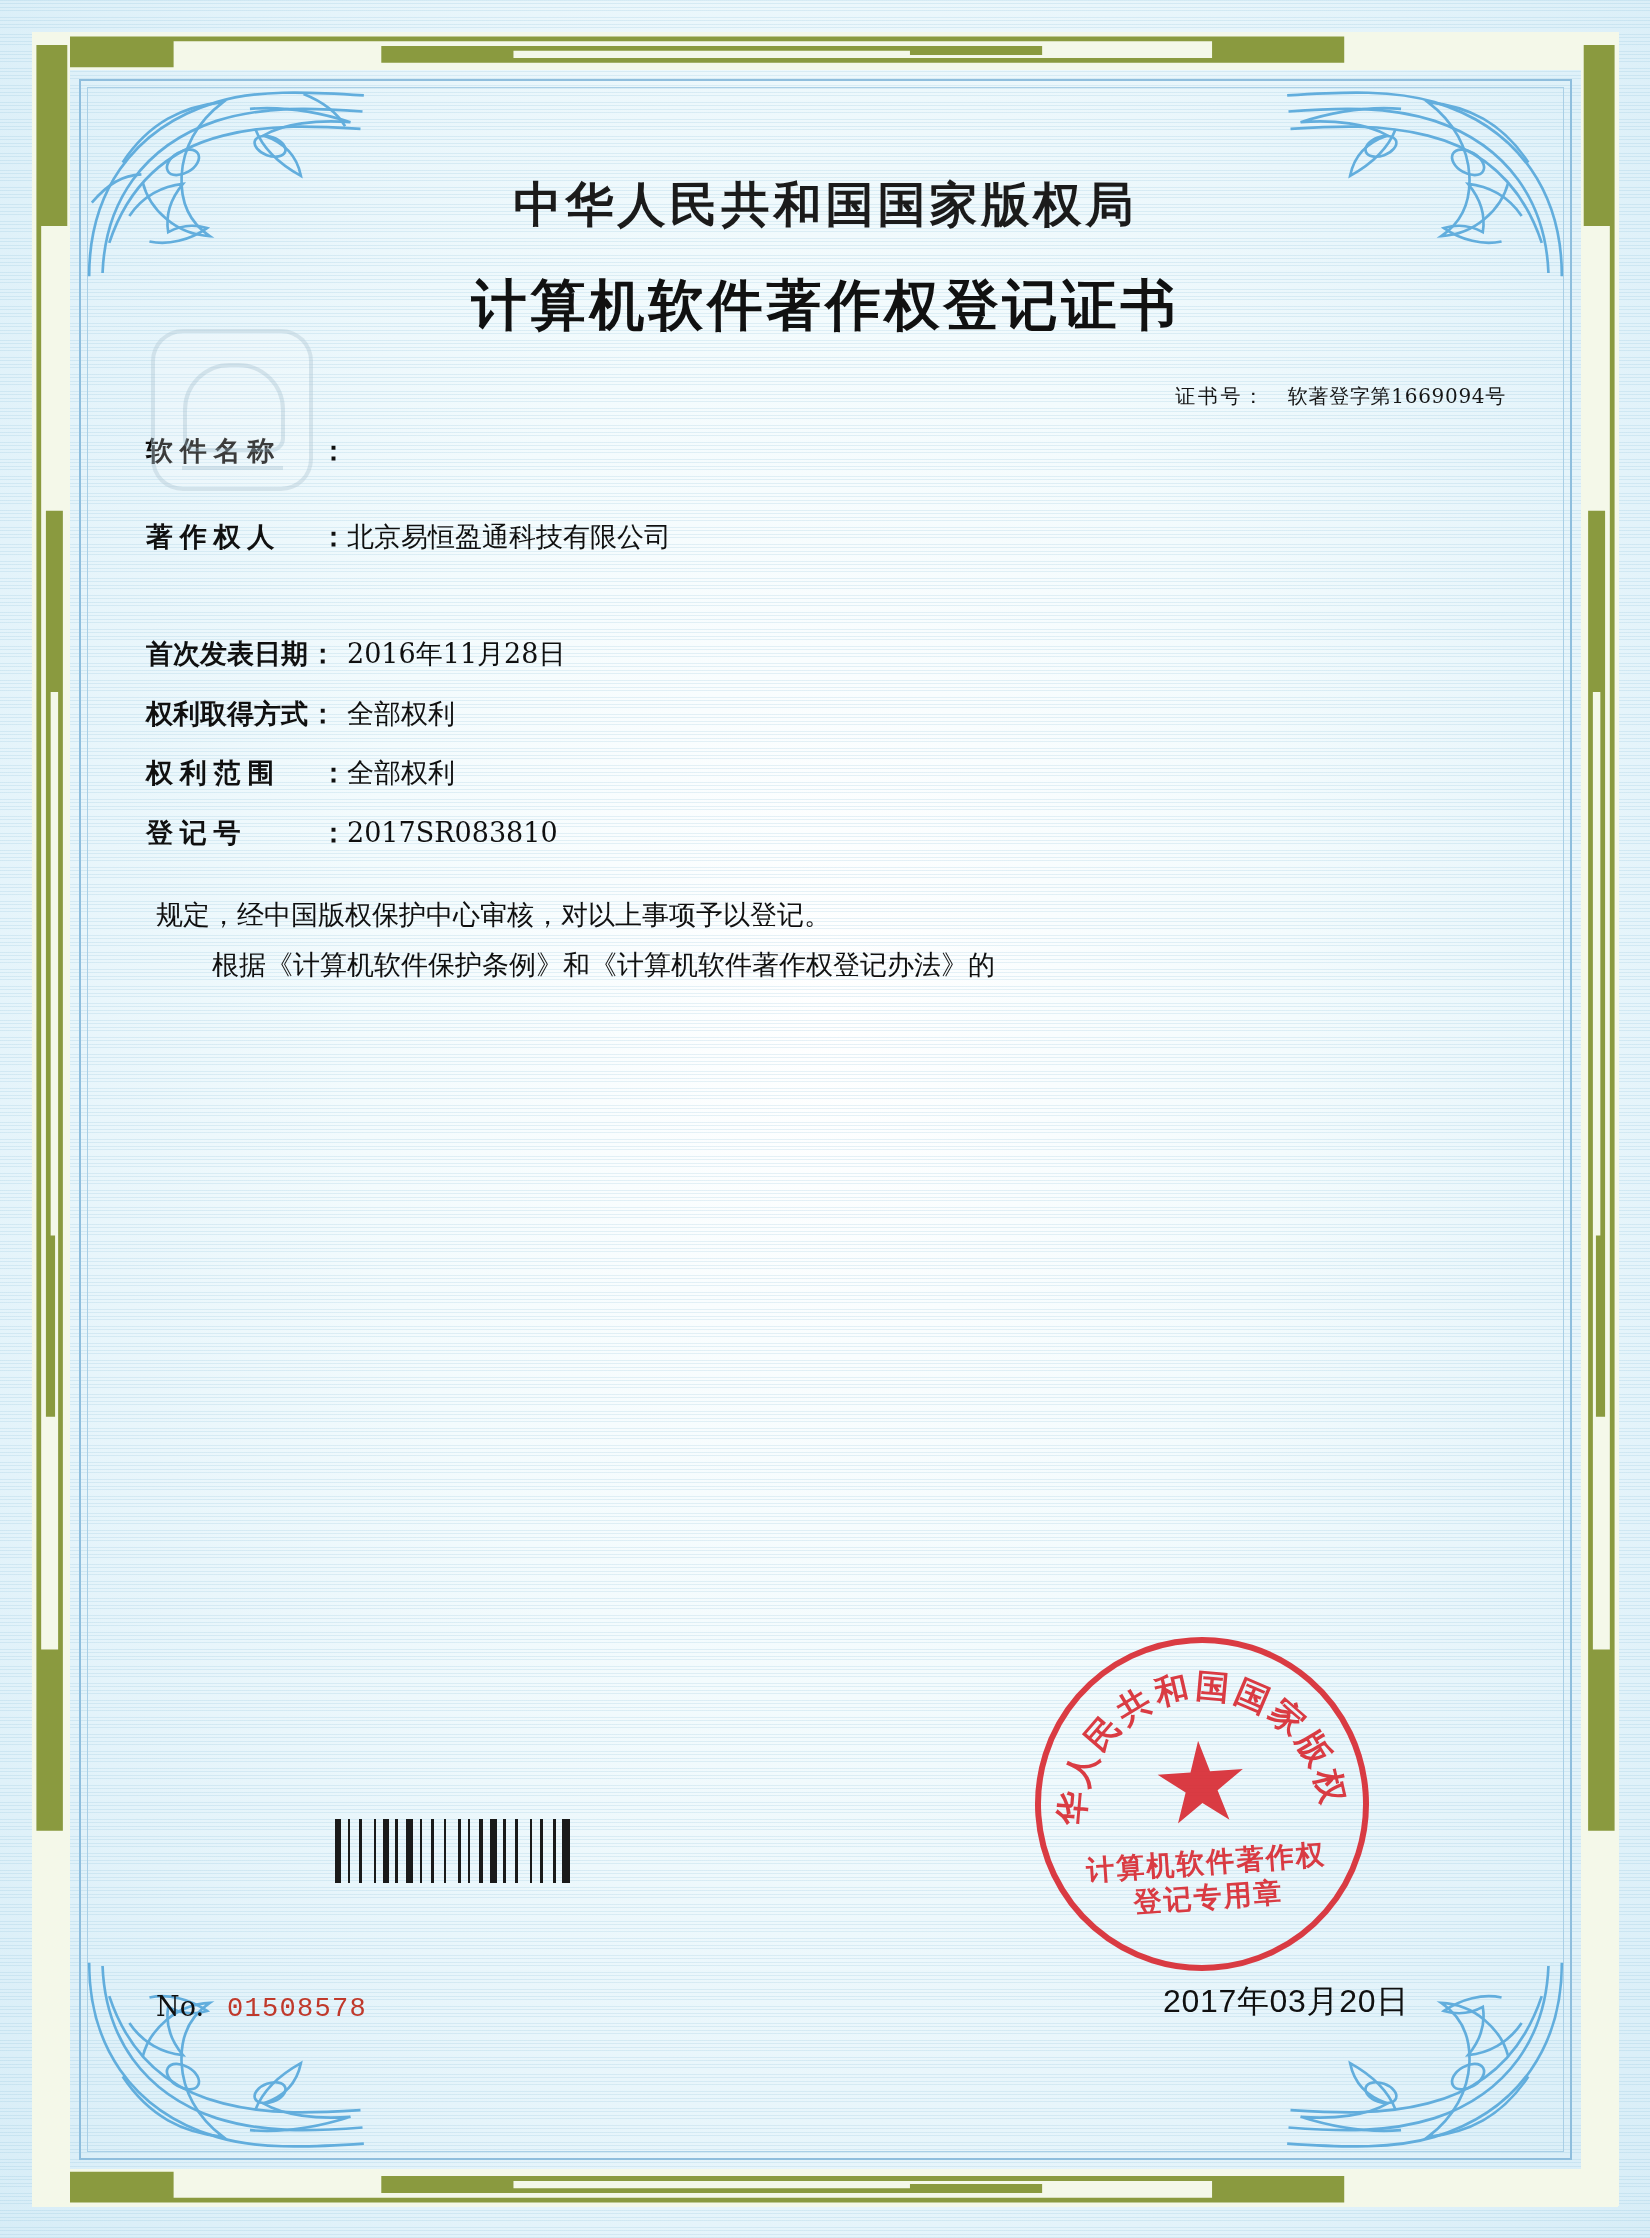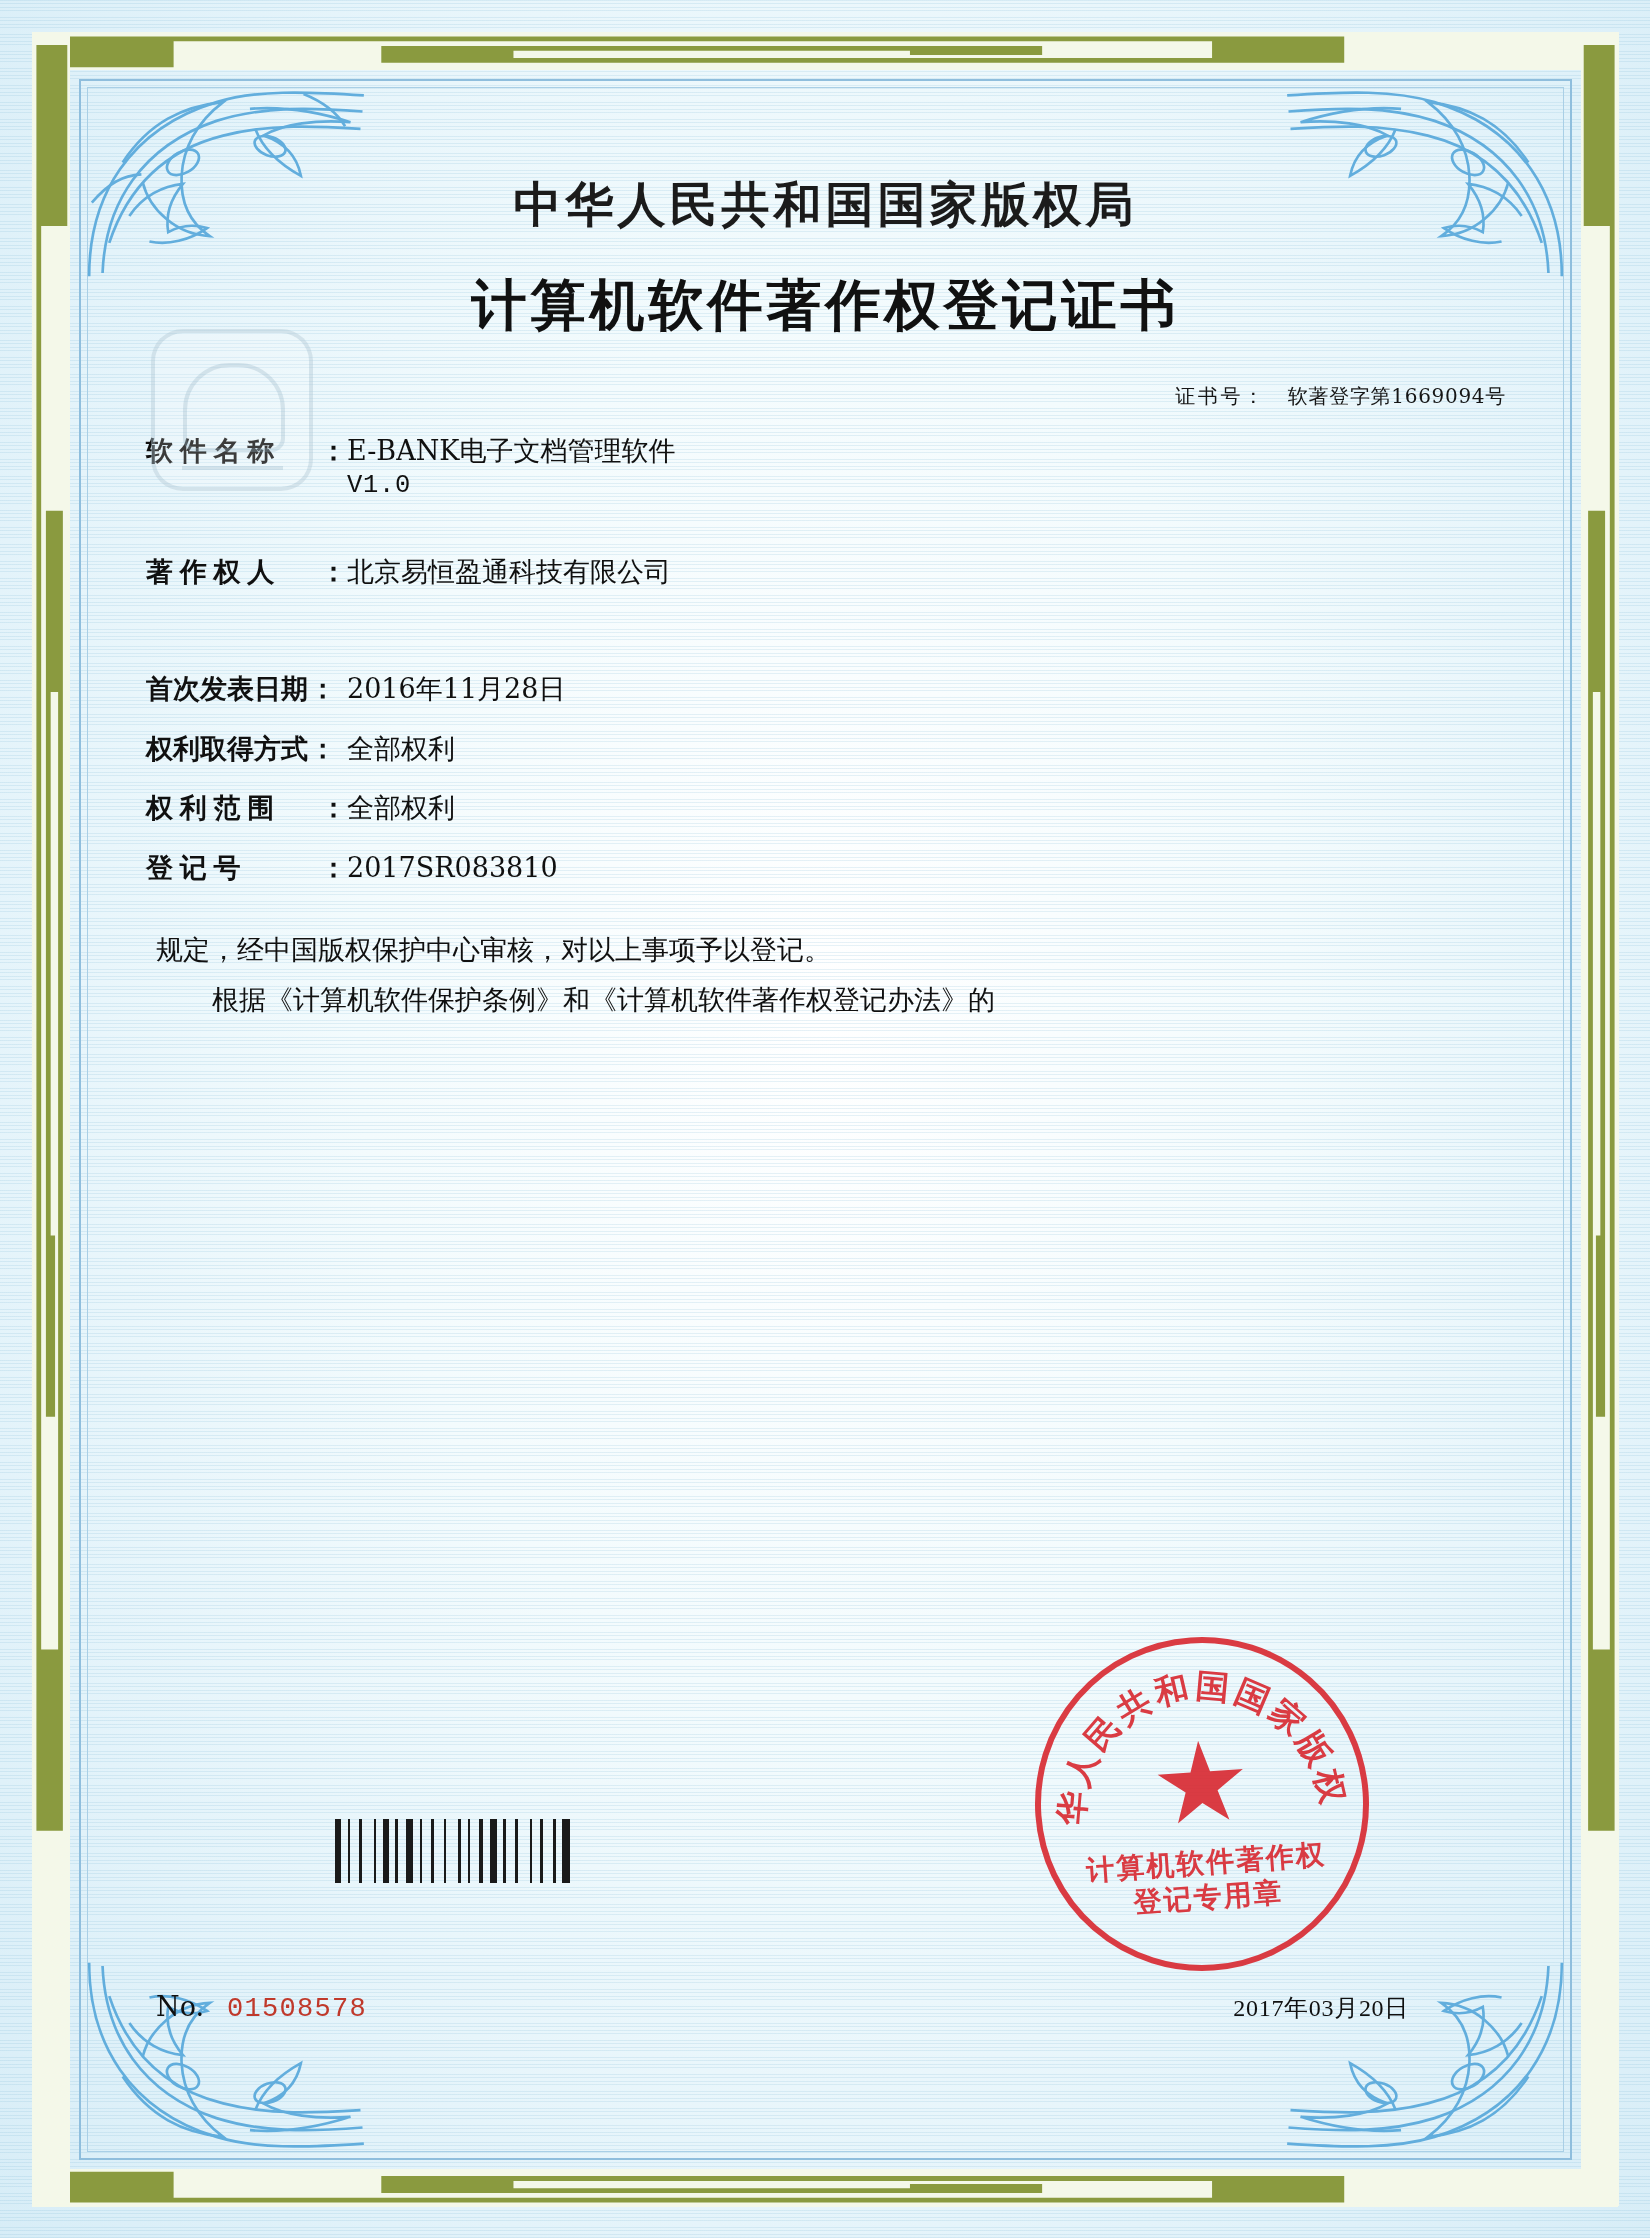--- a/index.html
+++ b/index.html
@@ -266,23 +266,23 @@
   .footer-no .num {
     color: #c0392b;
     font-family: "Liberation Mono", "DejaVu Sans Mono", monospace;
     letter-spacing: 1.3px;
     margin-left: 23px;
   }
   .footer-date {
     position: absolute;
     right: 128px;
     bottom: 101px;
-    font-size: 24px;
+    font-size: 32px;
     color: #101010;
-    font-family: Liberation Serif, serif;
+    font-family: Liberation Sans, sans-serif;
     letter-spacing: 0.7px;
   }
 </style>
 </head>
 <body>
 
 <div class="certificate">
 
   <div class="guilloche"></div>
 
@@ -412,24 +412,20 @@
     </div>
 
     <div class="emblem-watermark"></div>
 
     <div class="fields">
 
       <div class="field-row">
         <div class="field-label spread">
           <span>软 件 名 称</span>
             <span class="colon">：</span>
-        </div>
-        <div class="field-value">
-          <div>E-BANK电子文档管理软件</div>
-          <div class="mono">V1.0</div>
         </div>
       </div>
 
       <div class="gap-md"></div>
 
       <div class="field-row">
         <div class="field-label spread">
           <span>著 作 权 人</span>
             <span class="colon">：</span>
         </div>

